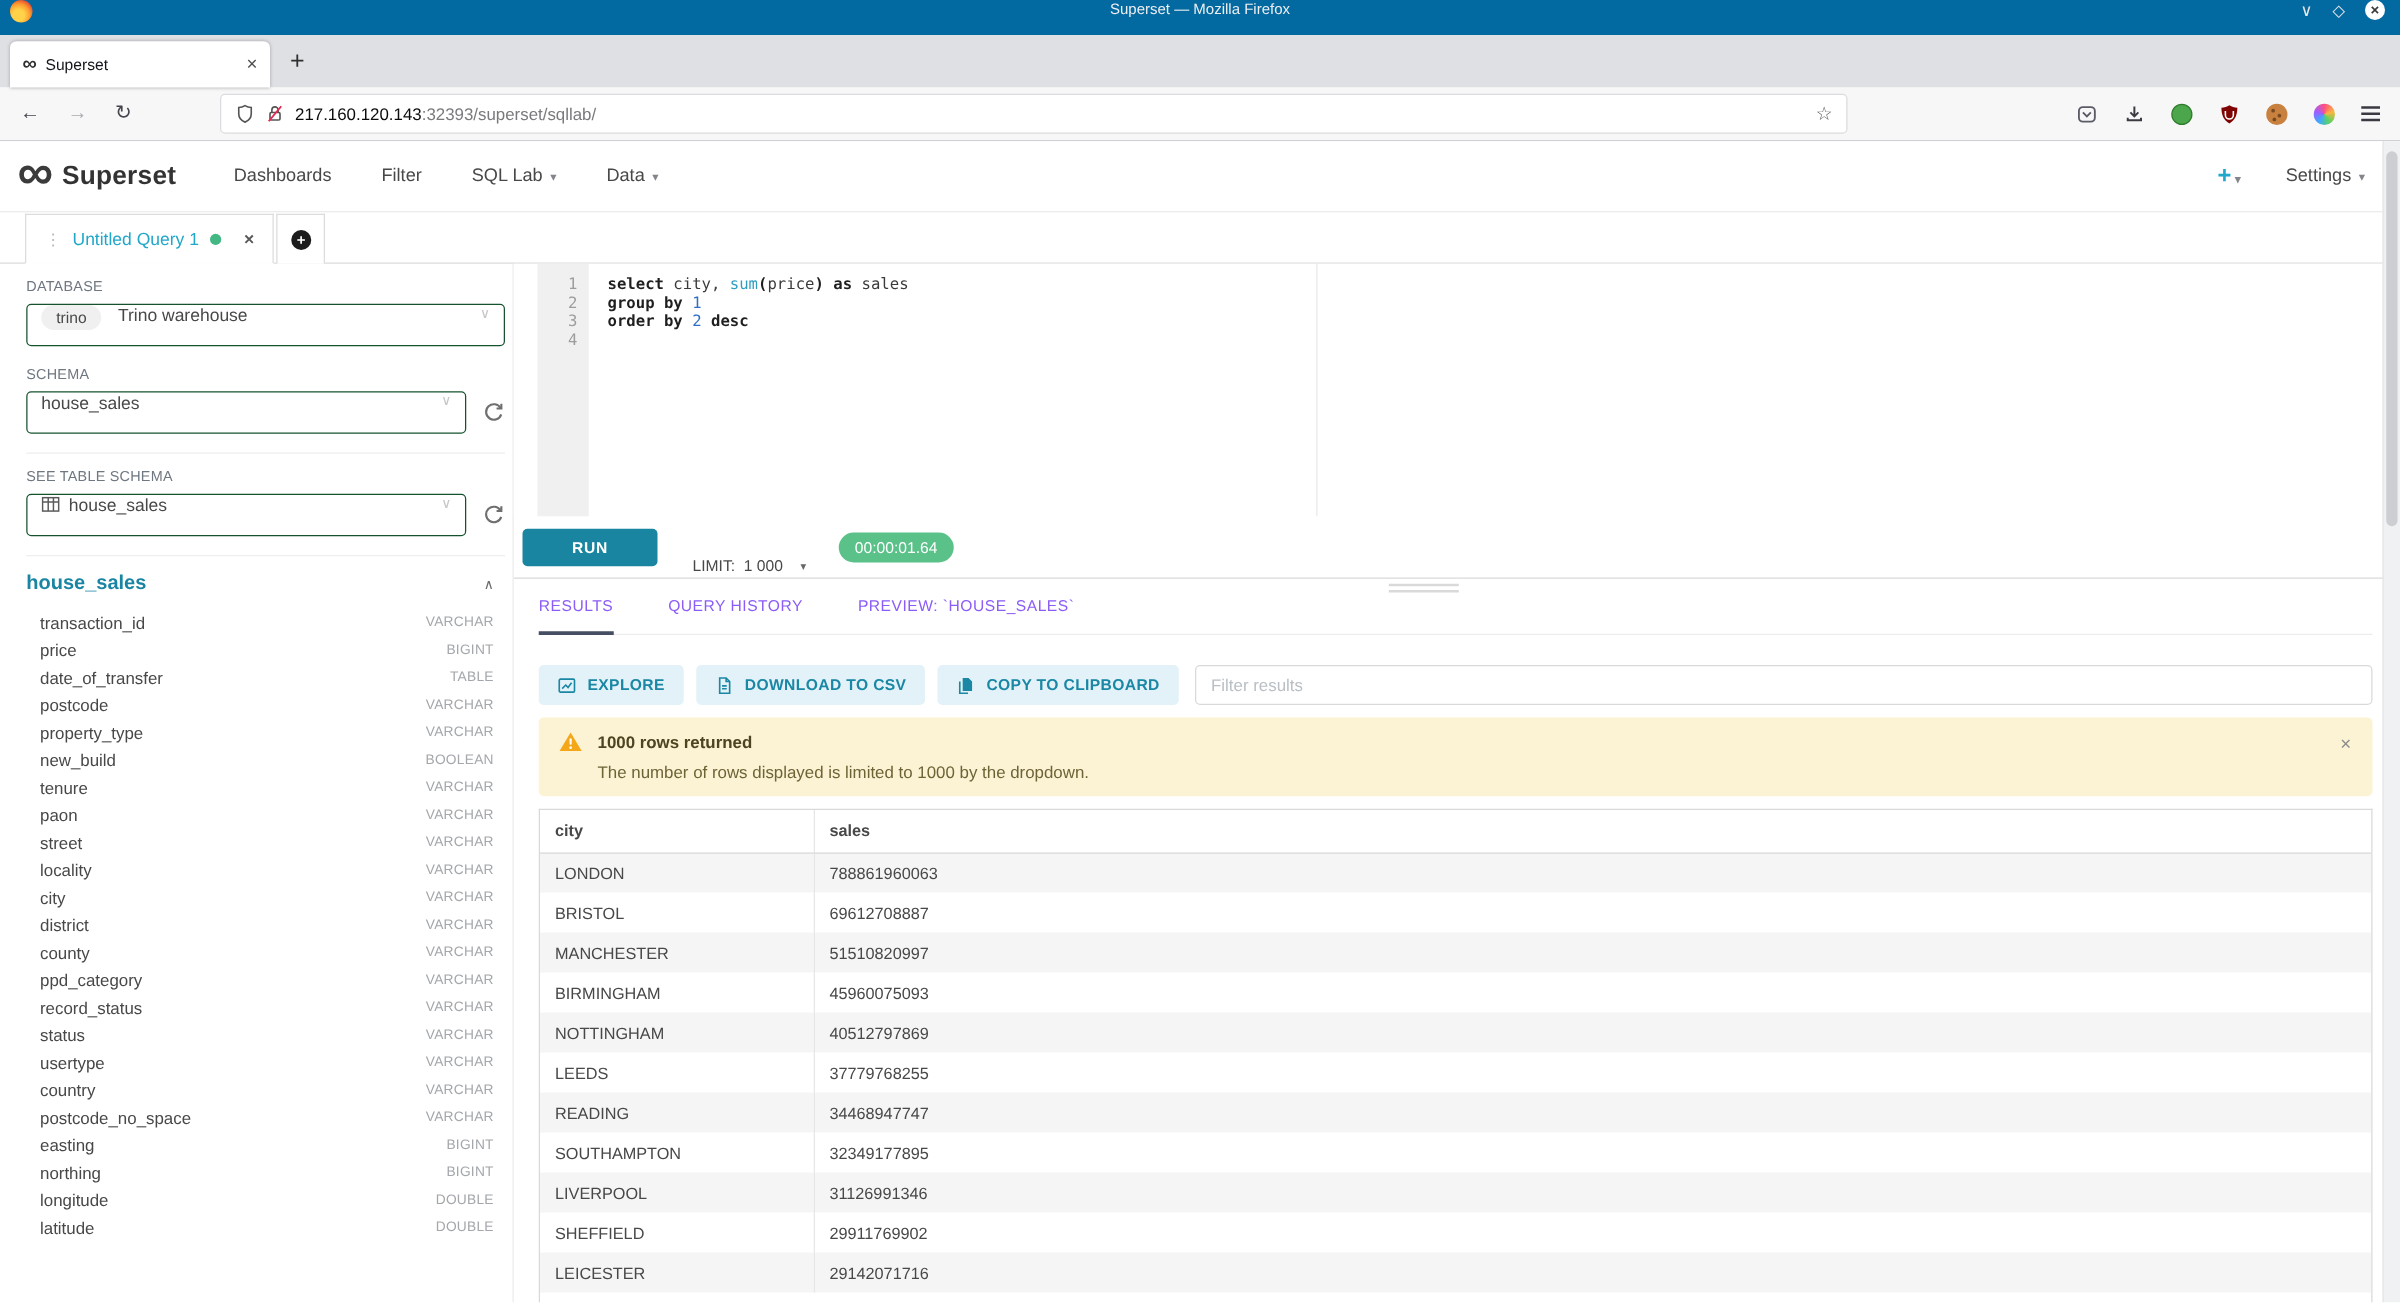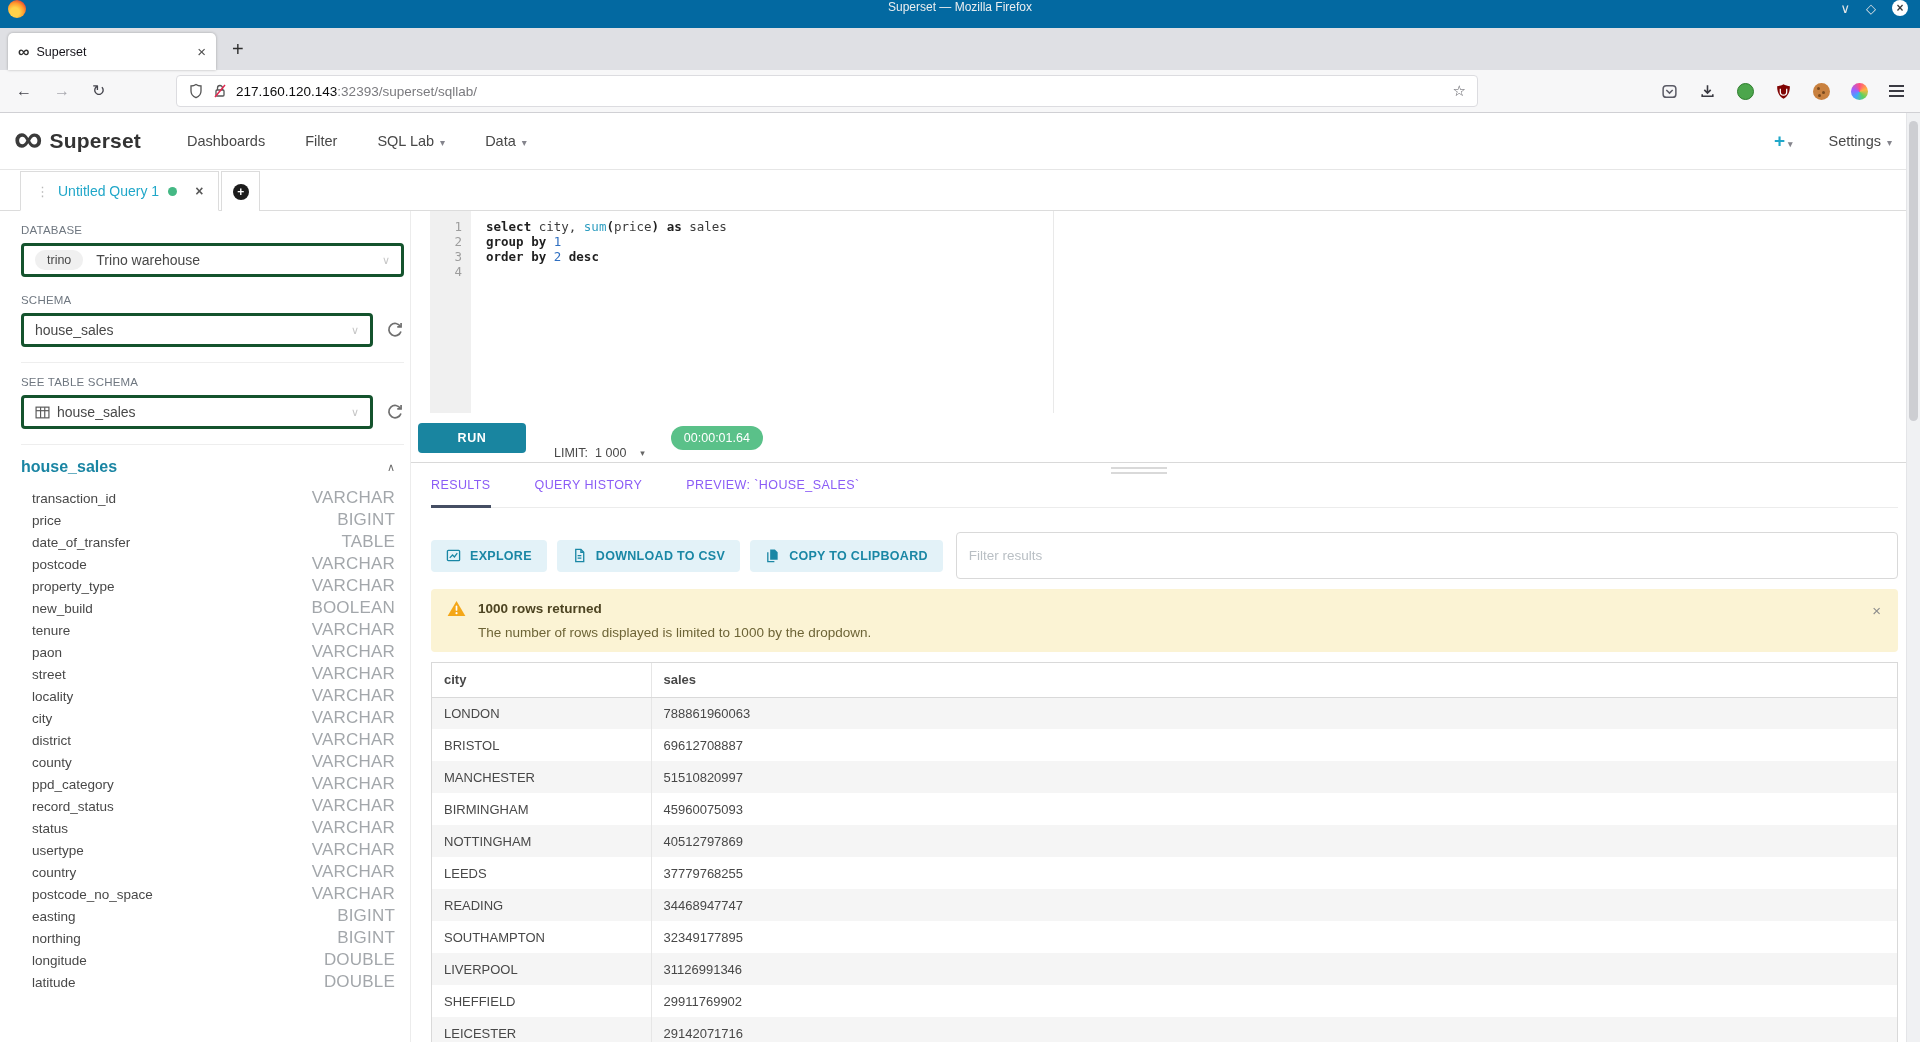--- a/index.html
+++ b/index.html
@@ -66,36 +66,36 @@
   .qt-close { color:#595959; font-weight:bold; font-size:14px; margin-left:9px; }
   .add-tab { height:40px; width:39px; border:1px solid #dcdcdc; border-bottom:none; margin-bottom:-1px; margin-left:2px;
     display:flex; align-items:center; justify-content:center; background:#fff; }
   .add-tab .plus-circle { width:16px; height:16px; border-radius:50%; background:#1c1c1c; color:#fff;
     display:flex; align-items:center; justify-content:center; font-size:12px; font-weight:bold; line-height:1; }
 
   
   .main { display:flex; height:831px; }
   .sidebar { width:410px; padding:13px 6px 0 21px; flex:none; }
   .fieldlabel { font-size:11.5px; color:#6f7780; letter-spacing:.2px; margin-bottom:7px; }
-  .selectbox { height:34px; border:3px solid #14532d; border-radius:4px; display:flex; align-items:center;
+  .selectbox { height:34px; border:1px solid #14532d; border-radius:4px; display:flex; align-items:flex-start;
     padding:0 11px; font-size:14px; color:#484848; background:#fff; }
   .mb16 { margin-bottom:17px; }
   .selectrow { display:flex; align-items:center; }
   .selectrow .selectbox { flex:1; }
   .refresh-btn { margin-left:13px; color:#6f6f6f; display:flex; }
   .db-badge { background:#f0f0f0; border-radius:11px; padding:3px 12px; font-size:12.5px; color:#484848; margin-right:13px; }
   .sel-caret { margin-left:auto; color:#c6c6c6; font-size:11px; }
   .tbl-ico { display:flex; margin-right:7px; }
   .sb-divider { border-top:1px solid #eeeeee; margin:15px 0 13px; }
   .table-title-row { display:flex; align-items:center; justify-content:space-between; padding-right:9px; margin:5px 0 11px; }
   .table-title { font-size:16px; font-weight:bold; color:#1a85a3; }
   .collapse-caret { color:#6b6b6b; font-size:11px; }
   .col-row { display:flex; align-items:center; justify-content:space-between; padding:0 9px 0 11px; height:22px; }
   .col-name { font-size:13.5px; color:#484848; }
-  .col-type { font-size:17px; color:#a3a7ab; letter-spacing:.2px; }
+  .col-type { font-size:11px; color:#a3a7ab; letter-spacing:.2px; }
 
   
   .right-pane { flex:1; border-left:1px solid #ececec; display:flex; flex-direction:column; min-width:0; }
   .editor { height:202px; display:flex; position:relative; background:#fff; }
   .gutter { width:41px; margin-left:19px; background:#f0f0f0; text-align:right; padding:8px 9px 0 0;
     color:#9d9d9d; font:12.5px/15px "DejaVu Sans Mono", monospace; }
   .code { flex:1; padding:8px 0 0 15px; font:12.5px/15px "DejaVu Sans Mono", monospace; color:#3b3b3b; }
   .tok-kw, .tok-br { font-weight:bold; color:#1f1f1f; }
   .tok-fn { color:#2f9ec1; }
   .tok-num { color:#2f6fc1; }
@@ -120,21 +120,21 @@
   .drag-handle i { display:block; height:2px; background:#d9d9d9; margin-bottom:3px; }
 
   .south { flex:1; padding:0 22px 0 20px; display:flex; flex-direction:column; min-height:0; }
   .res-tabs { display:flex; gap:44px; border-bottom:1px solid #ececec; height:30px; }
   .res-tab { font-size:12.5px; letter-spacing:.4px; color:#8b5cf6; padding-bottom:11px; position:relative; }
   .res-tab.active::after { content:""; position:absolute; left:0; right:0; bottom:-1px; height:3px; background:#454e63; }
 
   .action-row { display:flex; align-items:center; gap:10px; margin-top:24px; }
   .pill-btn { background:#e3f2f8; color:#1a87a5; font-weight:bold; font-size:12.5px; letter-spacing:.3px;
     height:32px; border:none; border-radius:4px; display:flex; align-items:center; gap:9px; padding:0 15px; font-family:inherit; }
-  .filter-input { flex:1; height:47px; border:1px solid #d9d9d9; border-radius:4px; margin-left:3px;
+  .filter-input { flex:1; height:32px; border:1px solid #d9d9d9; border-radius:4px; margin-left:3px;
     padding:0 12px; font-size:13.5px; color:#484848; font-family:inherit; outline:none; }
   .filter-input::placeholder { color:#b9bfc4; }
 
   .alert { margin-top:10px; background:#fbf3d4; border-radius:4px; padding:11px 44px 12px 16px; position:relative; flex:none; }
   .alert-title { font-size:13.5px; font-weight:bold; color:#4d4422; display:flex; align-items:center; gap:12px; }
   .alert-msg { font-size:13.5px; color:#6d6436; margin:8px 0 0 31px; }
   .alert-close { position:absolute; right:17px; top:13px; color:#8c8c8c; font-size:15px; }
 
   .res-table-wrap { margin-top:10px; border:1px solid #d9d9d9; border-bottom:none; flex:1; overflow:hidden; }
   table { width:100%; border-collapse:collapse; font-size:13px; color:#484848; }

